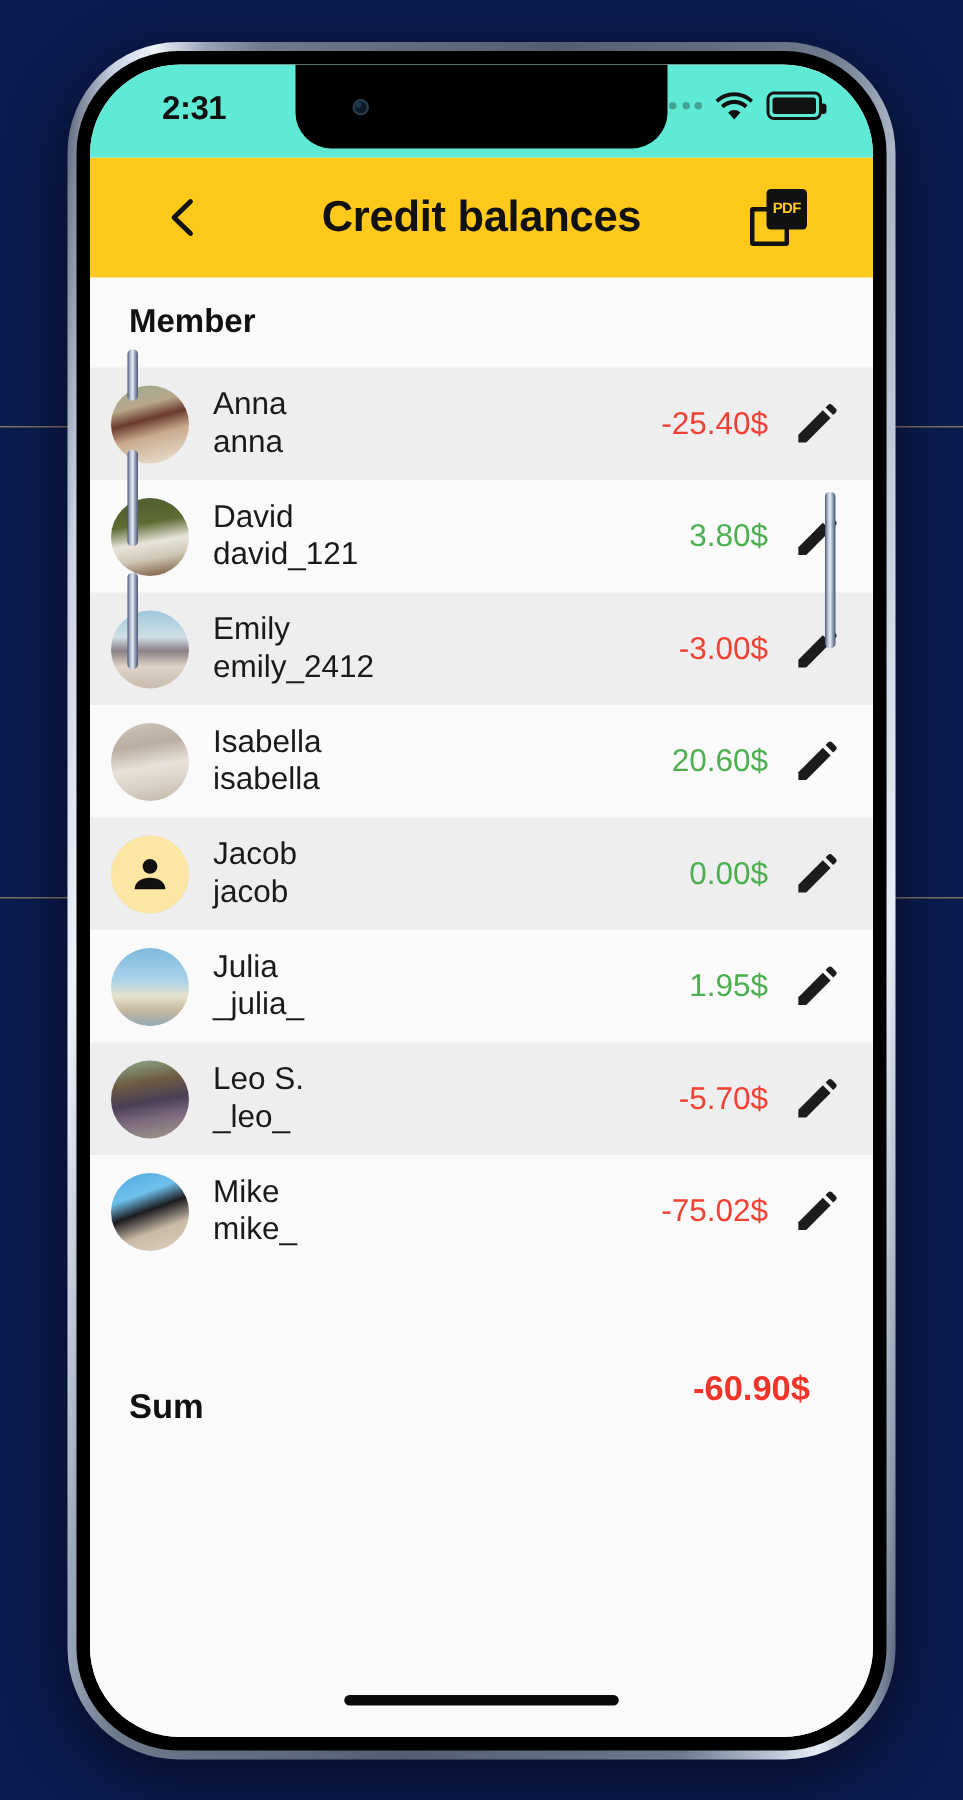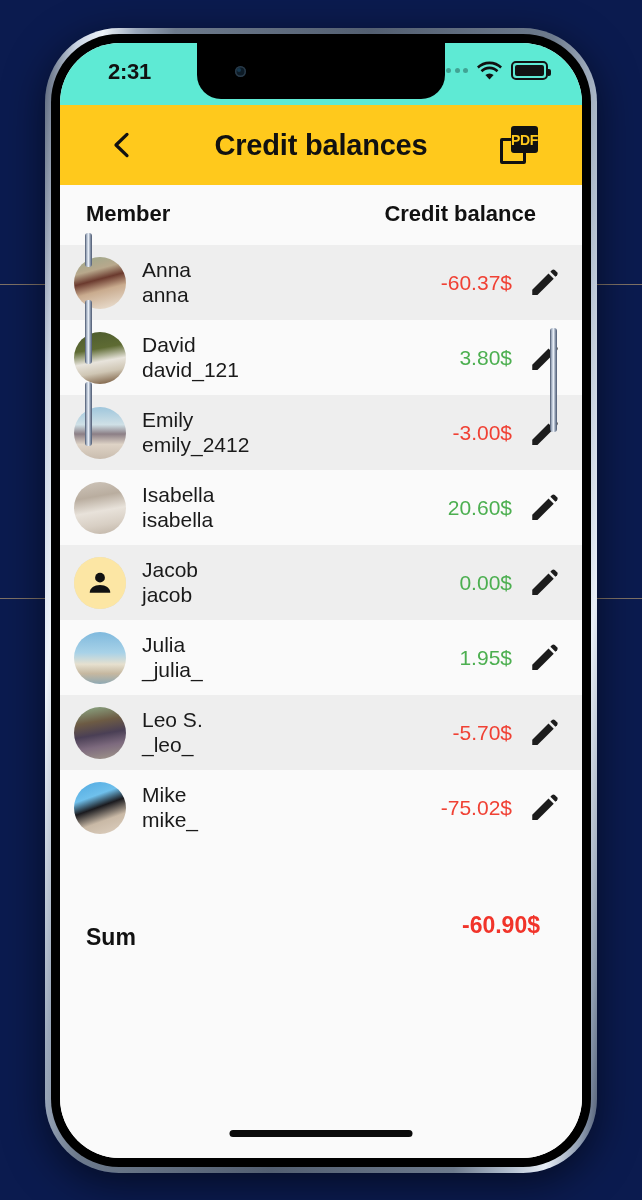--- a/index.html
+++ b/index.html
@@ -154,21 +154,21 @@
     border:3px solid #111; border-radius:2px;
     background:#FFC91C;
   }
   .pdf-front {
     position:absolute; right:0; top:0;
     width:27px; height:27px;
     background:#111; border-radius:3px;
     display:flex; align-items:center; justify-content:center;
   }
   .pdf-front span {
-    font-size:14px; font-weight:700; color:#FFC91C;
+    font-size:10px; font-weight:700; color:#FFC91C;
     letter-spacing:-0.4px; line-height:1;
   }
 
   
   .list-header {
     background:#fafafa;
     display:flex; align-items:flex-start;
     padding:16px 26px 18px 26px;
     font-size:22px; font-weight:700; color:#111;
   }
@@ -300,31 +300,30 @@
           <div class="nav-pdf">
             <div class="pdf-back"></div>
             <div class="pdf-front">
               <span>PDF</span>
             </div>
           </div>
         </div>
 
         <div class="list-header">
           <div class="lh-member">Member</div>
-          <div class="lh-balance">Credit balance</div>
         </div>
 
         <div class="rows" id="rows">
             <div class="row alt">
               <div class="avatar" style="background: linear-gradient(165deg, rgb(154, 169, 140) 0%, rgb(184, 168, 140) 28%, rgb(107, 58, 46) 44%, rgb(201, 171, 142) 62%, rgb(239, 230, 218) 100%);"></div>
               <div class="names">
                 <div class="n1">Anna</div>
                 <div class="n2">anna</div>
               </div>
-              <div class="amount neg">-60.37$</div>
+              <div class="amount neg">-25.40$</div>
               <div class="pencil"><svg viewBox="0 0 24 24" width="32" height="32" aria-hidden="true">
                   <path d="M3.2 17.1 15.4 4.9l3.9 3.9L7.1 21H3.2z" fill="#1c1c1c"></path>
                   <path d="M16.8 3.5 18 2.3a1.5 1.5 0 0 1 2.1 0l1.7 1.7a1.5 1.5 0 0 1 0 2.1l-1.2 1.2z" fill="#1c1c1c"></path>
                 </svg></div>
             </div>
             <div class="row">
               <div class="avatar" style="background: linear-gradient(170deg, rgb(76, 90, 46) 0%, rgb(94, 107, 51) 34%, rgb(232, 228, 220) 56%, rgb(207, 198, 180) 74%, rgb(107, 74, 44) 100%);"></div>
               <div class="names">
                 <div class="n1">David</div>
                 <div class="n2">david_121</div>

